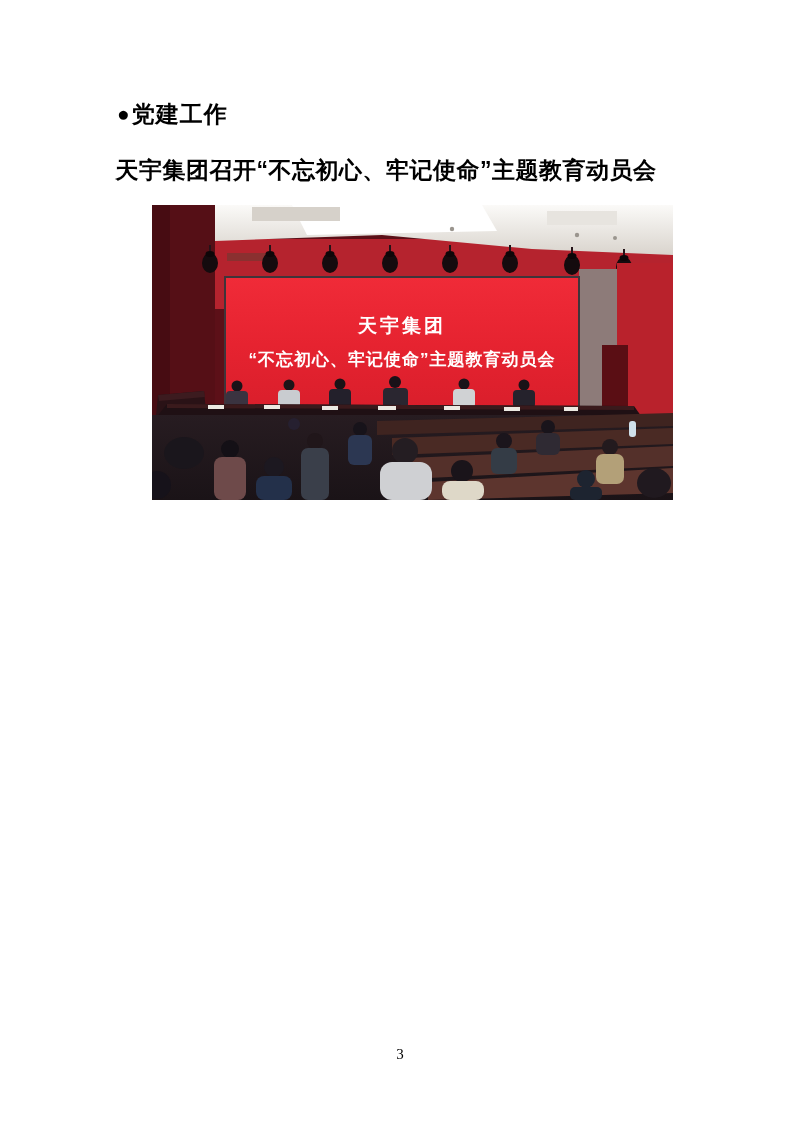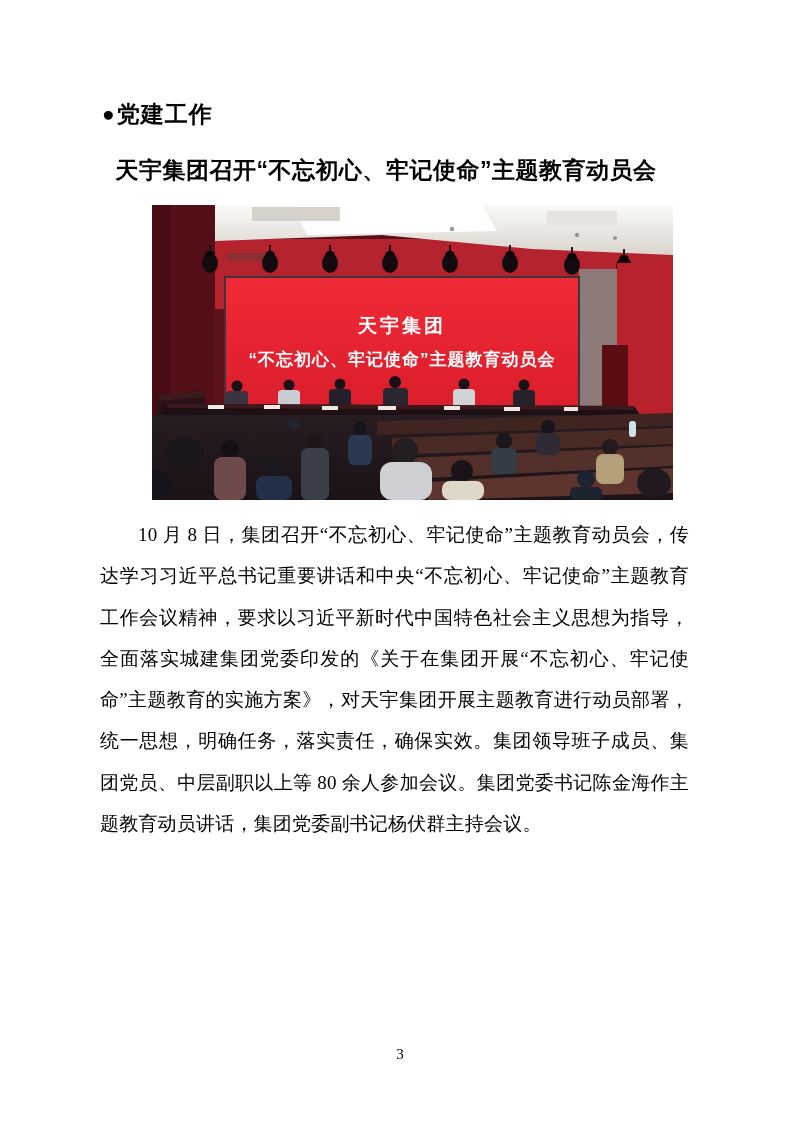--- a/index.html
+++ b/index.html
@@ -5,21 +5,21 @@
   html,body{margin:0;padding:0;}
   #page{
     position:relative;
     width:800px;height:1131px;
     background:#ffffff;
     overflow:hidden;
     font-family:"Liberation Serif",serif;
     color:#000;
   }
   .section-heading{
-    position:absolute;left:102px;top:99px;
+    position:absolute;left:117px;top:99px;
     font-family:Liberation Serif, serif;
     font-weight:bold;font-size:23px;letter-spacing:1px;
     white-space:nowrap;
   }
   .section-heading .bullet{font-size:21px;vertical-align:1px;margin-right:1px;}
   .article-title{
     position:absolute;left:0;top:155px;width:772px;
     text-align:center;
     font-family:"Liberation Sans",sans-serif;
     font-weight:bold;font-size:23px;letter-spacing:0.5px;
@@ -210,18 +210,17 @@
           <rect x="444" y="249" width="28" height="30" rx="7" fill="#b3a078"></rect>
         <circle cx="434" cy="274" r="9" fill="#1d2430"></circle>
           <rect x="418" y="282" width="32" height="13" rx="5" fill="#1d2430"></rect>
         <ellipse cx="502" cy="278" rx="17" ry="15" fill="#20191f"></ellipse>
         <ellipse cx="5" cy="280" rx="14" ry="14" fill="#16121a"></ellipse>
       </g>
     </svg>
   </div>
 
   <div class="body-text">
-    <p>10 月 8 日，集团召开“不忘初心、牢记使命”主题教育动员会，传达学习习近平总书记重要讲话和中央“不忘初心、牢记使命”主题教育工作会议精神，要求以习近平新时代中国特色社会主义思想为指导，全面落实城建集团党委印发的《关于在集团开展“不忘初心、牢记使命”主题教育的实施方案》，对天宇集团开展主题教育进行动员部署，统一思想，明确任务，落实责任，确保实效。集团领导班子成员、集团党员、中层副职以上等 80 余人参加会议。集团党委书记陈金海作主题教育动员讲话，集团党委副书记杨伏群主持会议。</p>
   </div>
 
   <div class="page-number">3</div>
 
 </div>
 
 </body></html>

